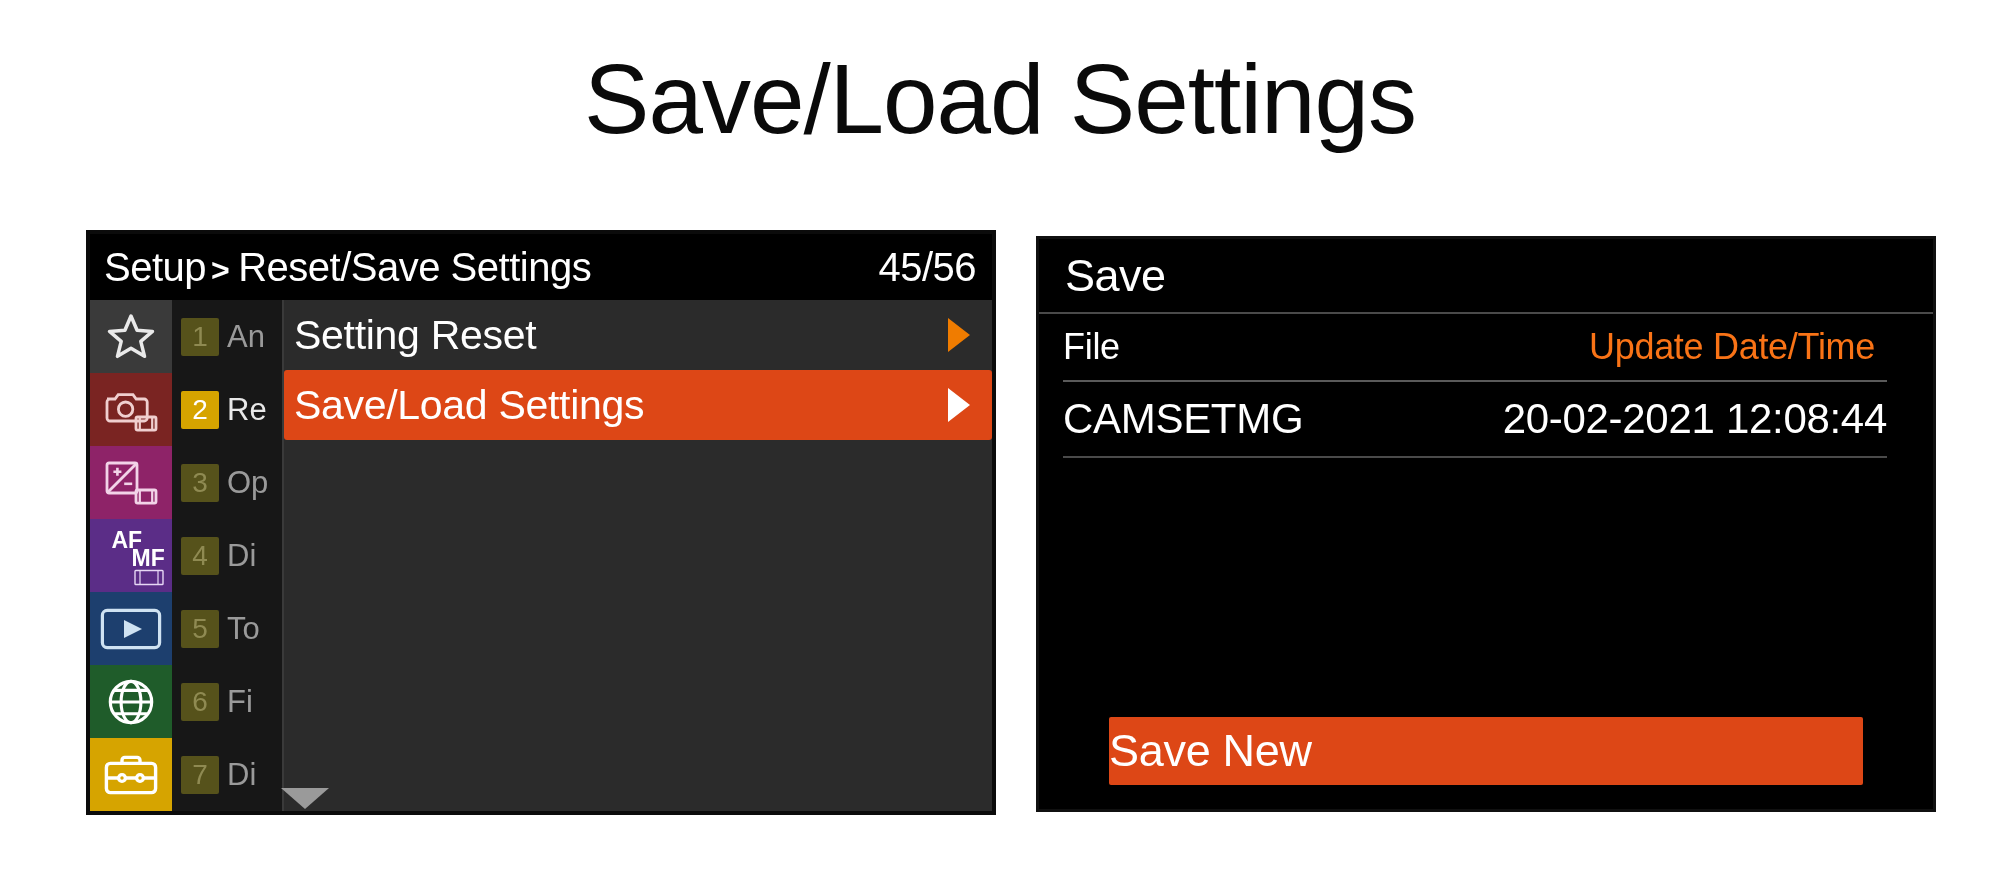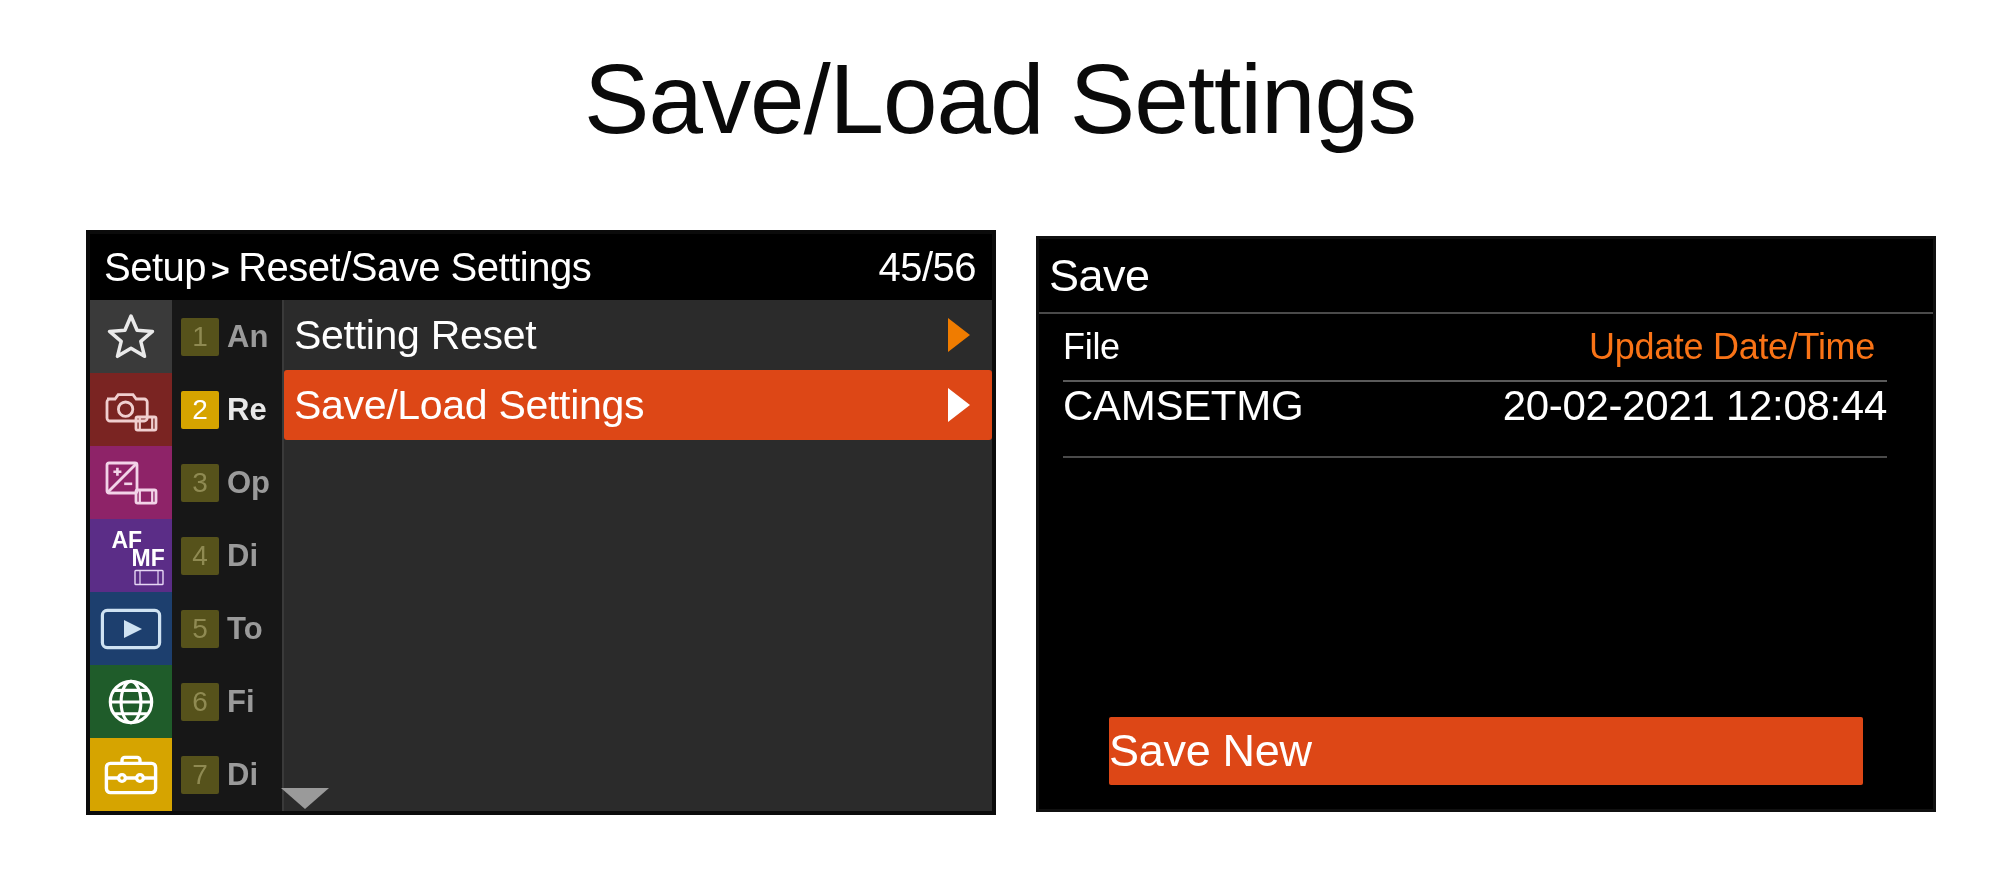--- a/index.html
+++ b/index.html
@@ -152,21 +152,20 @@
   }
   .num-cell.active .num-badge {
     background: #d6a400;
     color: #ffffff;
   }
   .num-label {
     font-size: 31px;
     color: #9a9a9a;
     white-space: nowrap;
     overflow: hidden;
-    font-weight: bold;
   }
   .num-cell.active .num-label { color: #e8e8e8; }
 
   
   .menu-list {
     flex: 1 1 auto;
     background: #2b2b2b;
     display: flex;
     flex-direction: column;
     min-width: 0;
@@ -227,21 +226,21 @@
     box-sizing: border-box;
     display: flex;
     flex-direction: column;
     overflow: hidden;
   }
   .save-title-bar {
     height: 75px;
     flex: 0 0 75px;
     display: flex;
     align-items: center;
-    padding-left: 10px;
+    padding-left: 26px;
     border-bottom: 2px solid #4a4a4a;
     box-sizing: border-box;
   }
   .save-title {
     font-size: 45px;
     color: #ffffff;
     letter-spacing: -0.5px;
   }
   .file-table {
     flex: 0 0 auto;
@@ -255,21 +254,21 @@
   }
   .file-head .col-file {
     font-size: 36px; color: #ffffff; letter-spacing: -0.3px;
   }
   .file-head .col-date {
     margin-left: auto; font-size: 36px; color: #f97316;
     letter-spacing: -0.3px; padding-right: 12px;
   }
   .file-row {
     display: flex;
-    align-items: flex-start;
+    align-items: center;
     height: 74px;
     border-bottom: 2px solid #4a4a4a;
     gap: 42px;
   }
   .file-row .cell-file {
     font-size: 42px; color: #ffffff; letter-spacing: -0.3px;
   }
   .file-row .cell-date {
     margin-left: auto; font-size: 42px; color: #ffffff; letter-spacing: -0.3px;
   }

